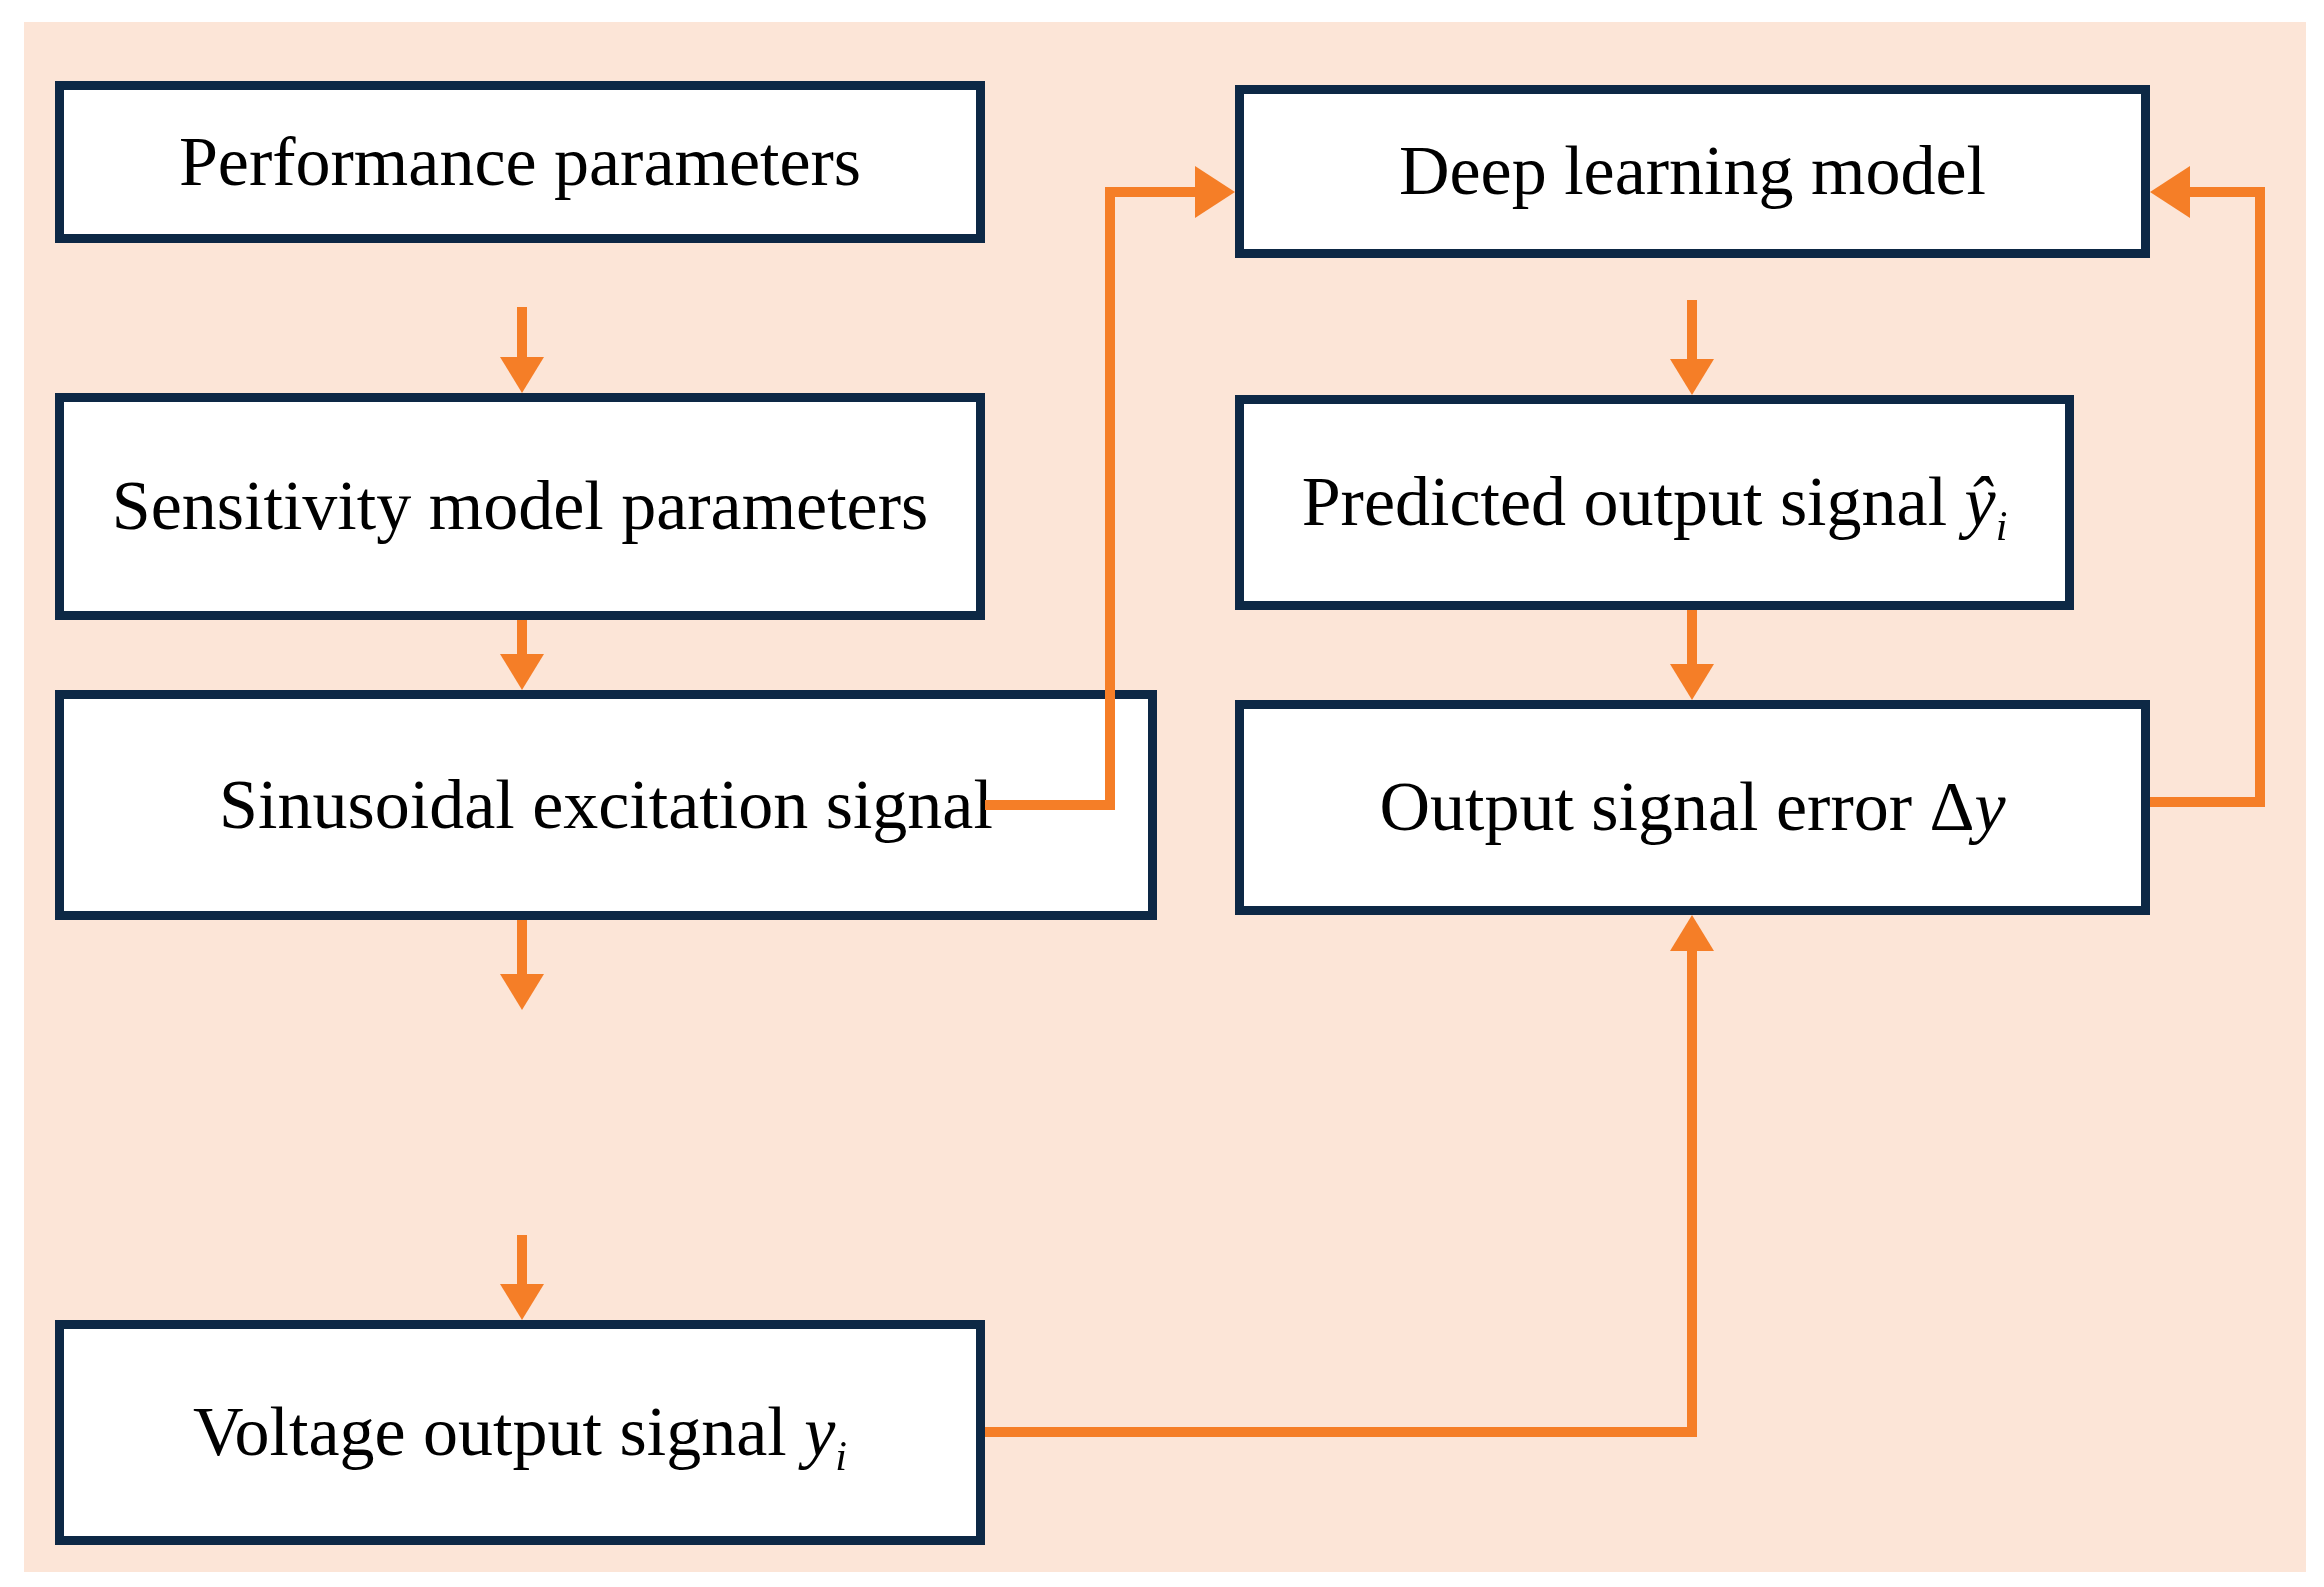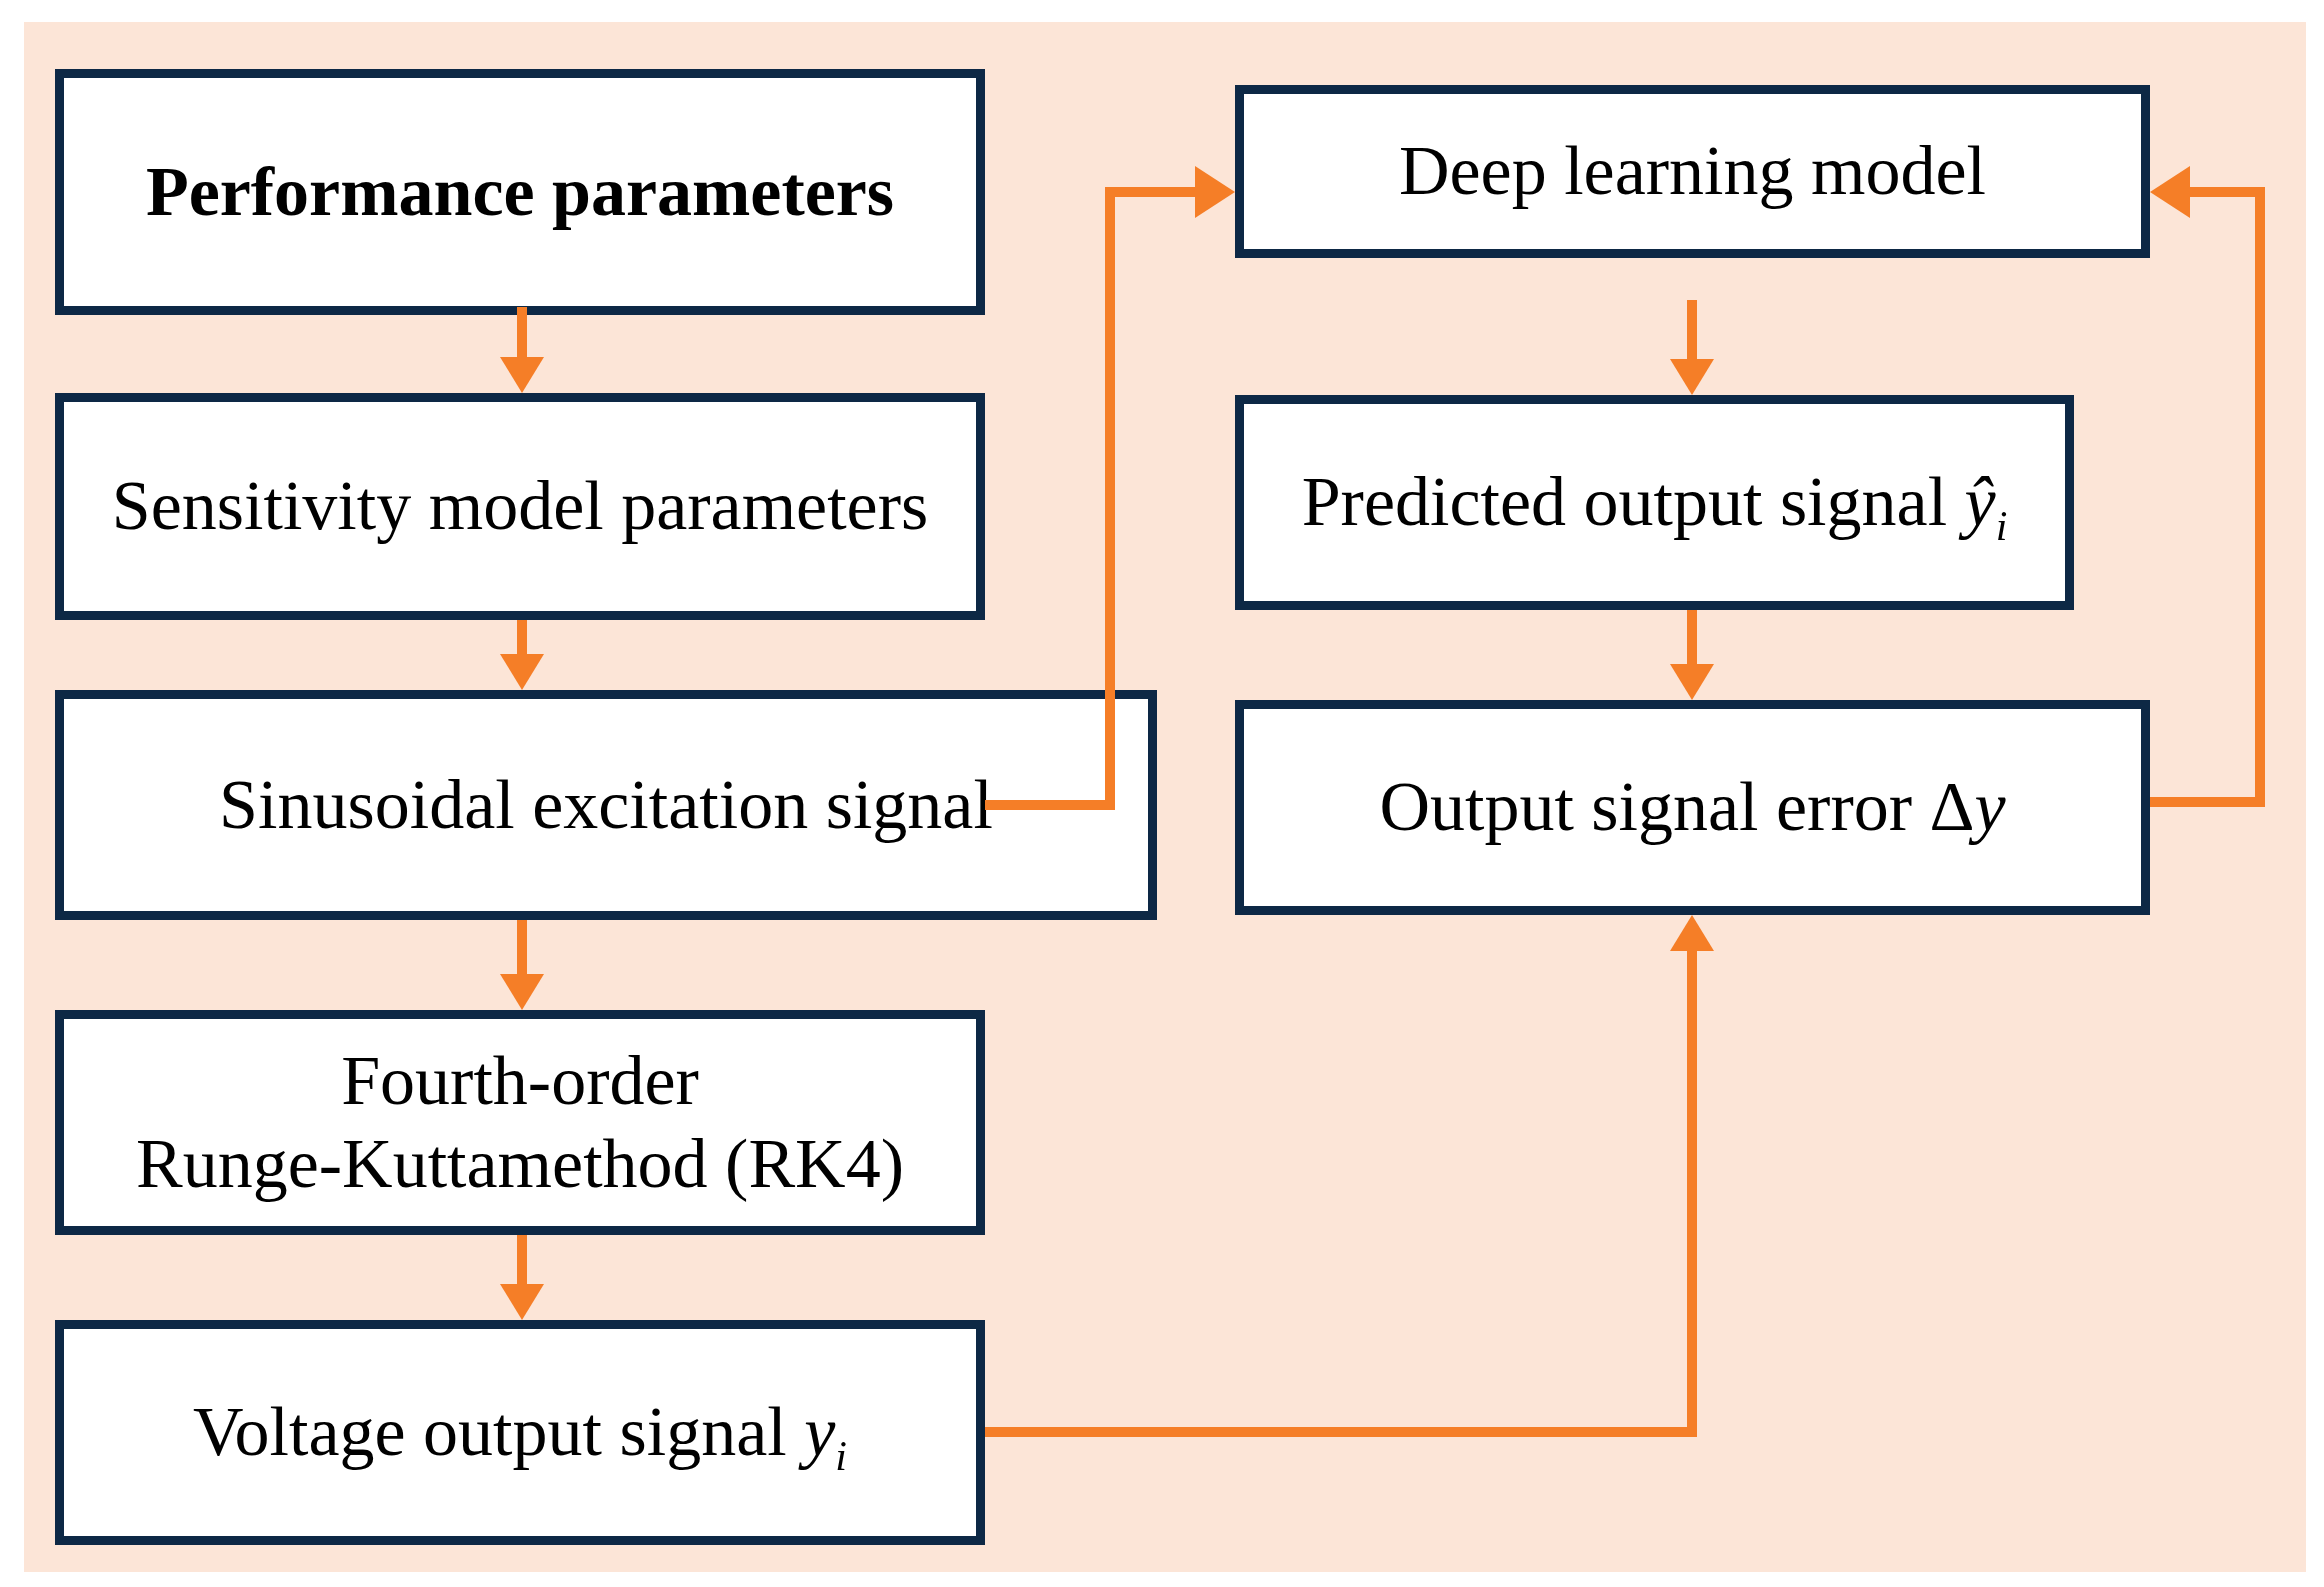--- a/index.html
+++ b/index.html
@@ -33,35 +33,32 @@
   .ah.up    { border-width:0 22px 36px 22px; border-bottom-color:#F57E27; }
   .ah.right { border-width:26px 0 26px 40px; border-left-color:#F57E27; }
   .ah.left  { border-width:26px 40px 26px 0; border-right-color:#F57E27; }
 </style>
 </head>
 <body>
 
 <div class="canvas">
   <div class="bg"></div>
 
-  <div class="box" style="left:55px;top:69px;width:930px;height:246px;font-weight:bold;">
+  <div class="box" style="left:55px;top:81px;width:930px;height:162px;">
     <span>Performance parameters</span>
   </div>
 
   <div class="box" style="left:55px;top:393px;width:930px;height:227px;">
     <span>Sensitivity model parameters</span>
   </div>
 
   <div class="box" style="left:55px;top:690px;width:1102px;height:230px;">
     <span>Sinusoidal excitation signal</span>
   </div>
 
-  <div class="box" style="left:55px;top:1010px;width:930px;height:225px;">
-    <span><span>Fourth-order</span><br><span>Runge-Kuttamethod (RK4)</span></span>
-  </div>
 
   <div class="box" style="left:55px;top:1320px;width:930px;height:225px;">
     <span><span>Voltage output signal </span><span class="mvar">y</span><sub>i</sub></span>
   </div>
 
   <div class="box" style="left:1235px;top:85px;width:915px;height:173px;">
     <span>Deep learning model</span>
   </div>
 
   <div class="box" style="left:1235px;top:395px;width:839px;height:215px;">

